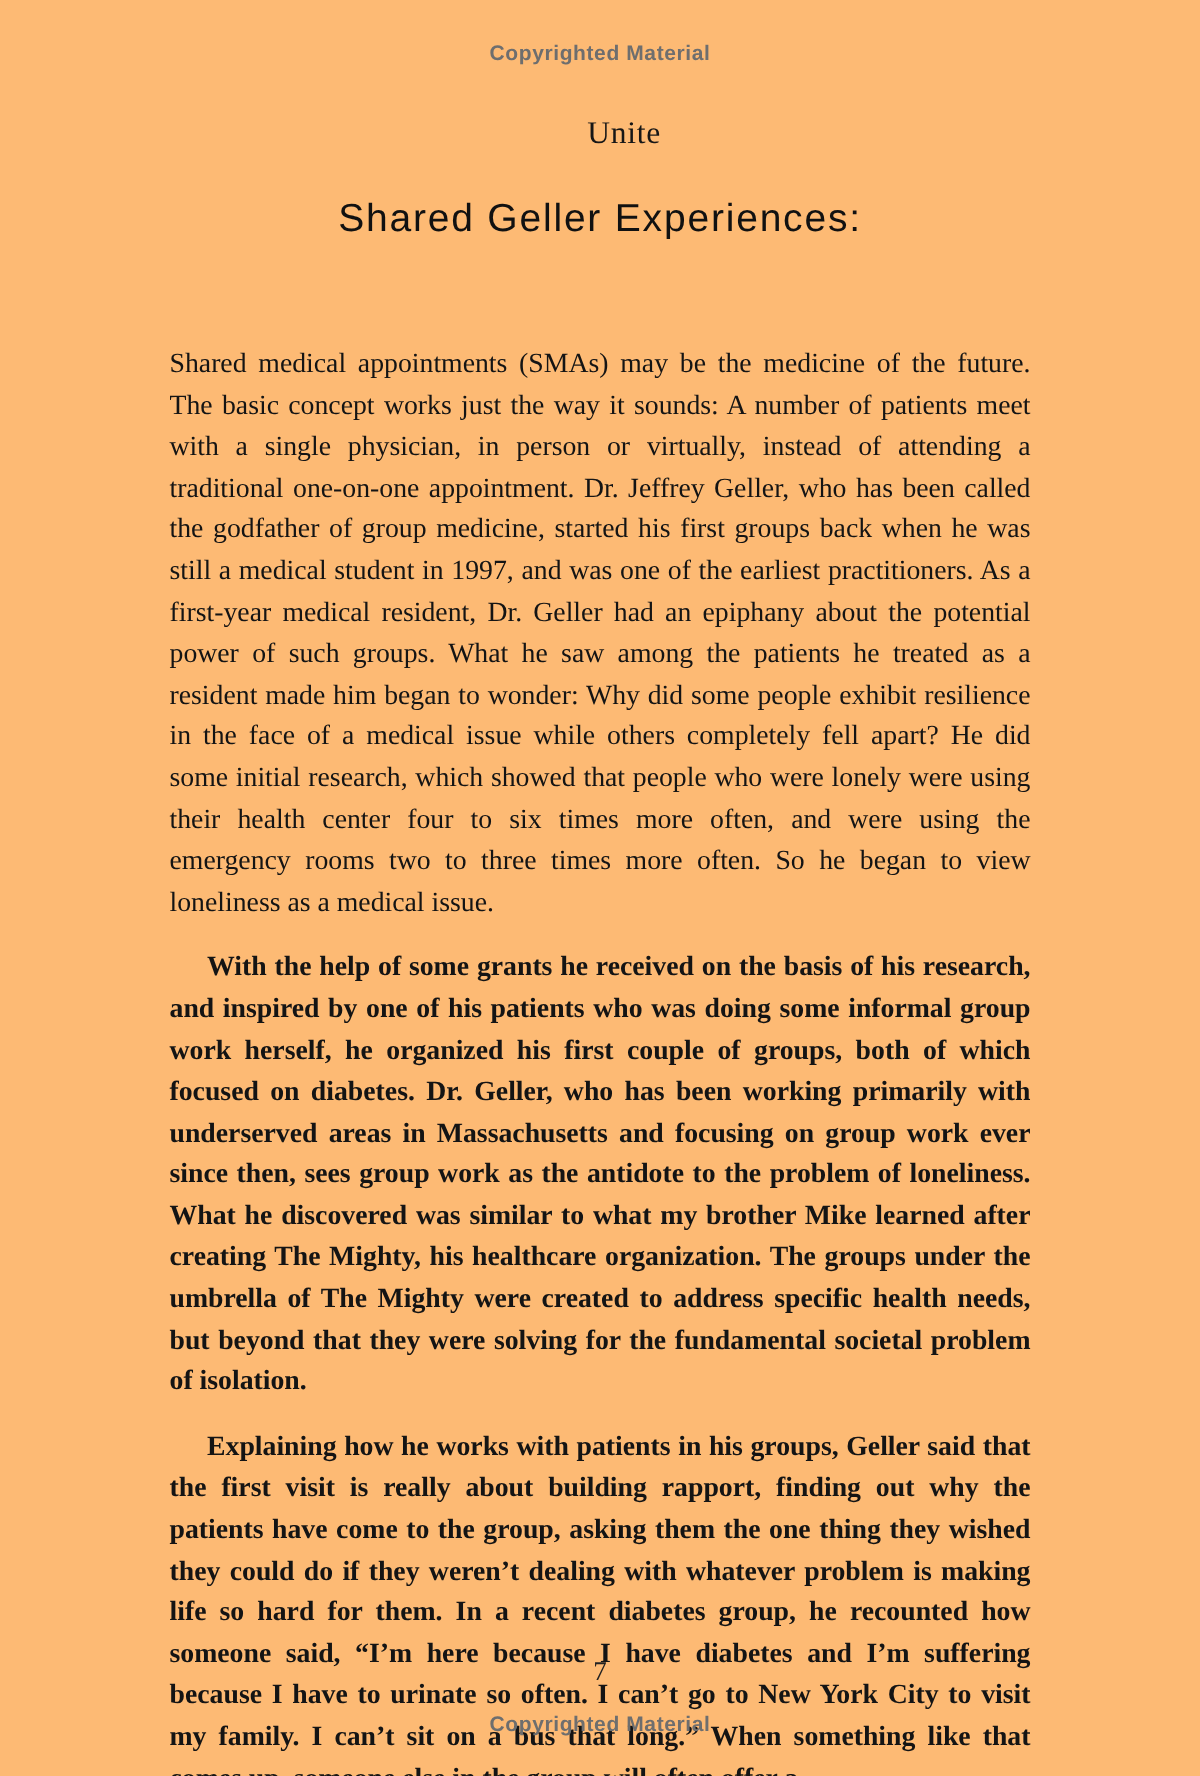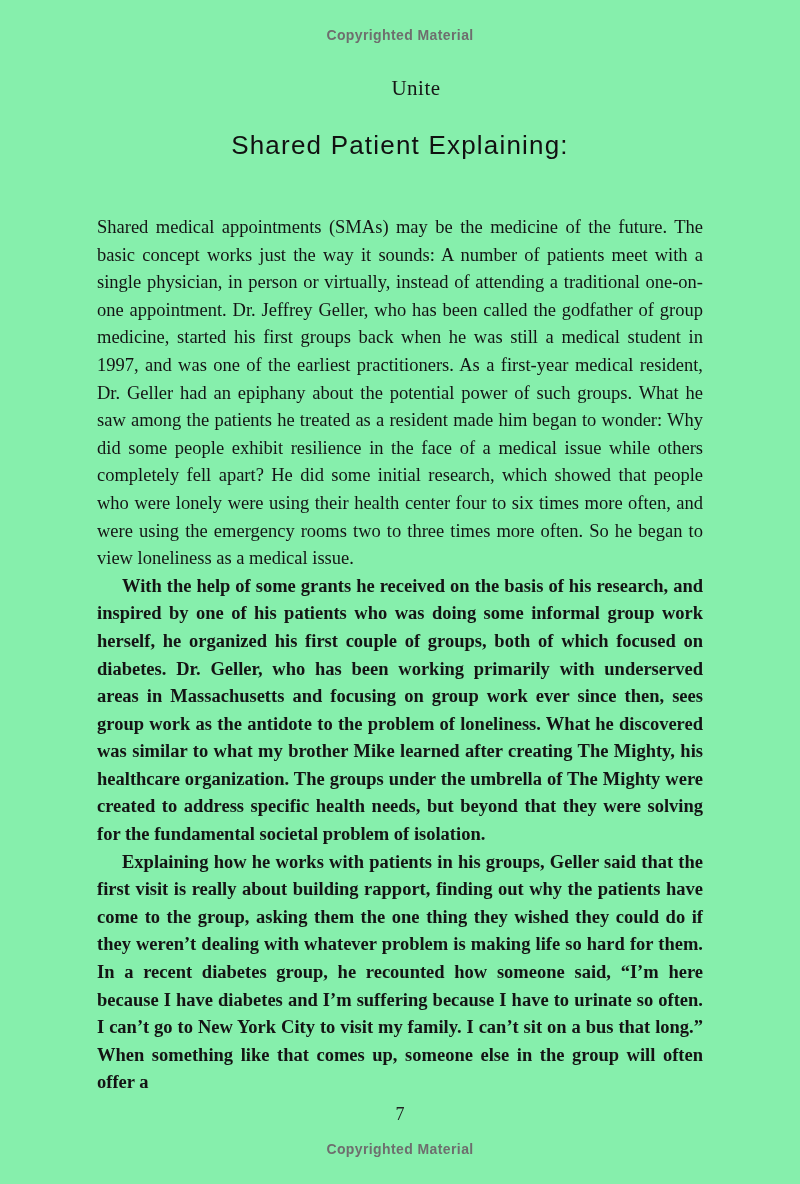--- a/index.html
+++ b/index.html
@@ -4,21 +4,21 @@
 <style>
   html, body {
     margin: 0;
     padding: 0;
     background: #ffffff;
   }
   .page {
     position: relative;
     width: 800px;
     height: 1184px;
-    background: #86efac;
+    background: #fdba74;
     overflow: hidden;
     font-family: "Liberation Serif", serif;
     color: #141414;
   }
   .copyright-top {
     position: absolute;
     top: 27px;
     left: 0;
     width: 100%;
     text-align: center;
@@ -58,21 +58,21 @@
     top: 214px;
     left: 97px;
     width: 606px;
     font-family: "Liberation Serif", serif;
     font-size: 18.5px;
     line-height: 27.6px;
     text-align: justify;
     color: #141414;
   }
   .body-text p {
-    margin: 0;
+    margin: 16px;
     padding: 0;
   }
   .body-text p.indented {
     text-indent: 25px;
     font-weight: bold;
   }
   .page-number {
     position: absolute;
     top: 1104px;
     left: 0;
@@ -98,21 +98,21 @@
 </head>
 <body>
 
 <div class="page">
 
   <div class="copyright-top">Copyrighted Material</div>
 
   <div class="chapter-label">Unite</div>
 
   <div class="book-title">
-    <div>Shared Patient Explaining:</div>
+    <div>Shared Geller Experiences:</div>
   </div>
 
   <div class="body-text">
     <p>Shared medical appointments (SMAs) may be the medicine of the future. The basic concept works just the way it sounds: A number of patients meet with a single physician, in person or virtually, instead of attending a traditional one-on-one appointment. Dr. Jeffrey Geller, who has been called the godfather of group medicine, started his first groups back when he was still a medical student in 1997, and was one of the earliest practitioners. As a first-year medical resident, Dr. Geller had an epiphany about the potential power of such groups. What he saw among the patients he treated as a resident made him began to wonder: Why did some people exhibit resilience in the face of a medical issue while others completely fell apart? He did some initial research, which showed that people who were lonely were using their health center four to six times more often, and were using the emergency rooms two to three times more often. So he began to view loneliness as a medical issue.</p>
     <p class="indented">With the help of some grants he received on the basis of his research, and inspired by one of his patients who was doing some informal group work herself, he organized his first couple of groups, both of which focused on diabetes. Dr. Geller, who has been working primarily with underserved areas in Massachusetts and focusing on group work ever since then, sees group work as the antidote to the problem of loneliness. What he discovered was similar to what my brother Mike learned after creating The Mighty, his healthcare organization. The groups under the umbrella of The Mighty were created to address specific health needs, but beyond that they were solving for the fundamental societal problem of isolation.</p>
     <p class="indented">Explaining how he works with patients in his groups, Geller said that the first visit is really about building rapport, finding out why the patients have come to the group, asking them the one thing they wished they could do if they weren’t dealing with whatever problem is making life so hard for them. In a recent diabetes group, he recounted how someone said, “I’m here because I have diabetes and I’m suffering because I have to urinate so often. I can’t go to New York City to visit my family. I can’t sit on a bus that long.” When something like that comes up, someone else in the group will often offer a</p>
   </div>
 
   <div class="page-number">7</div>
 

